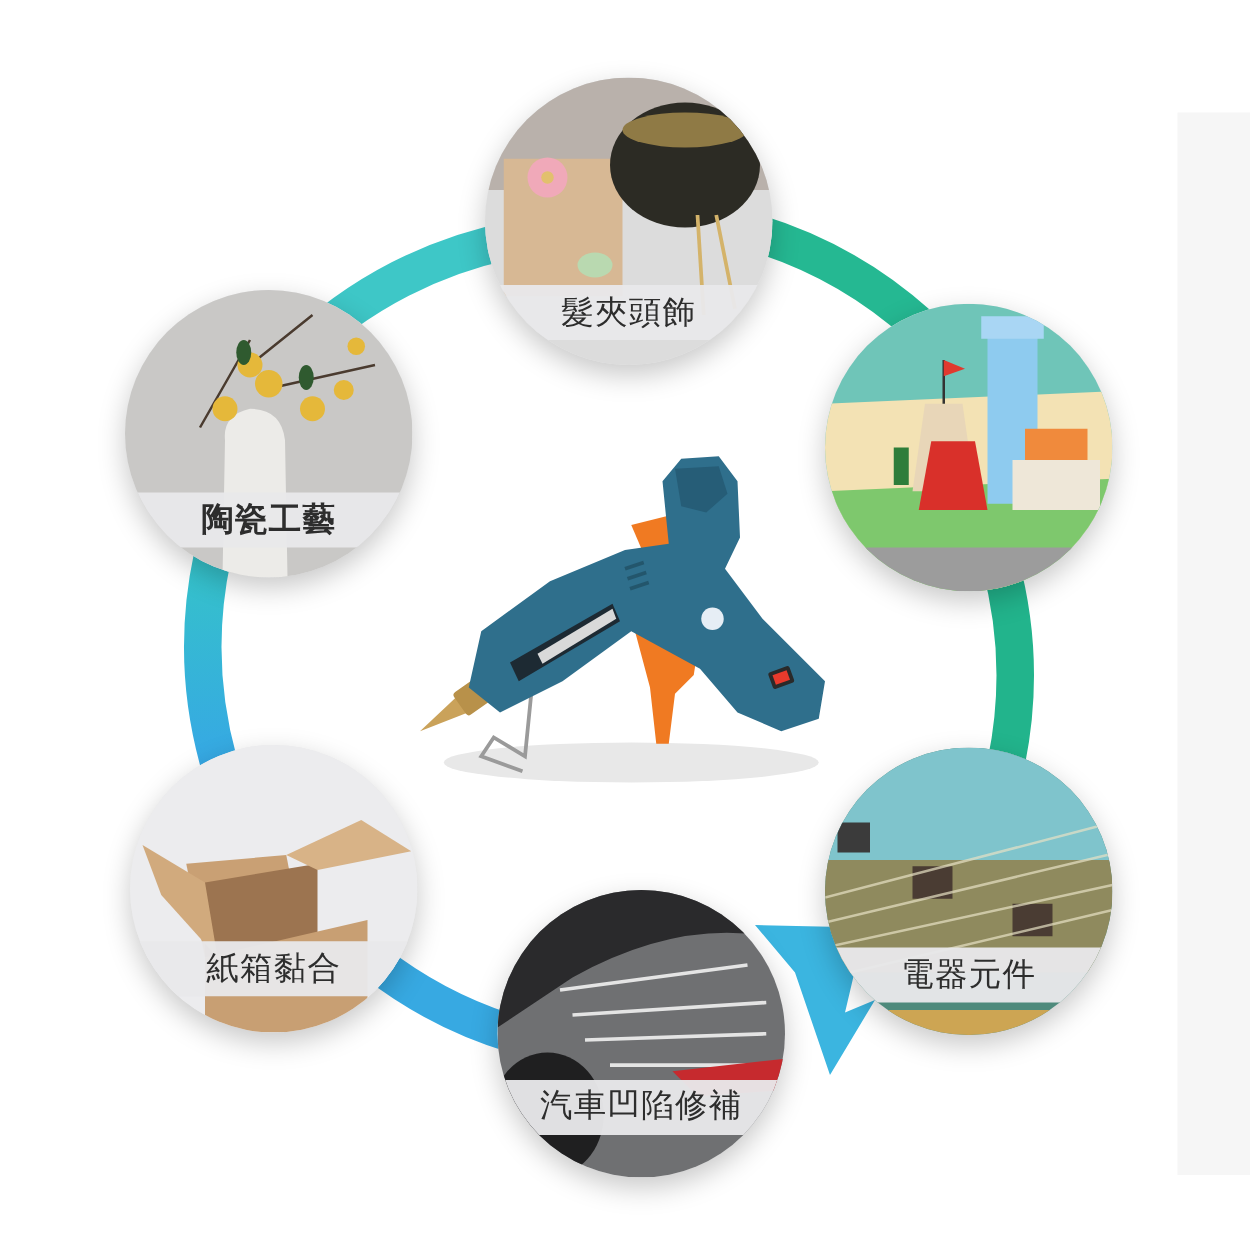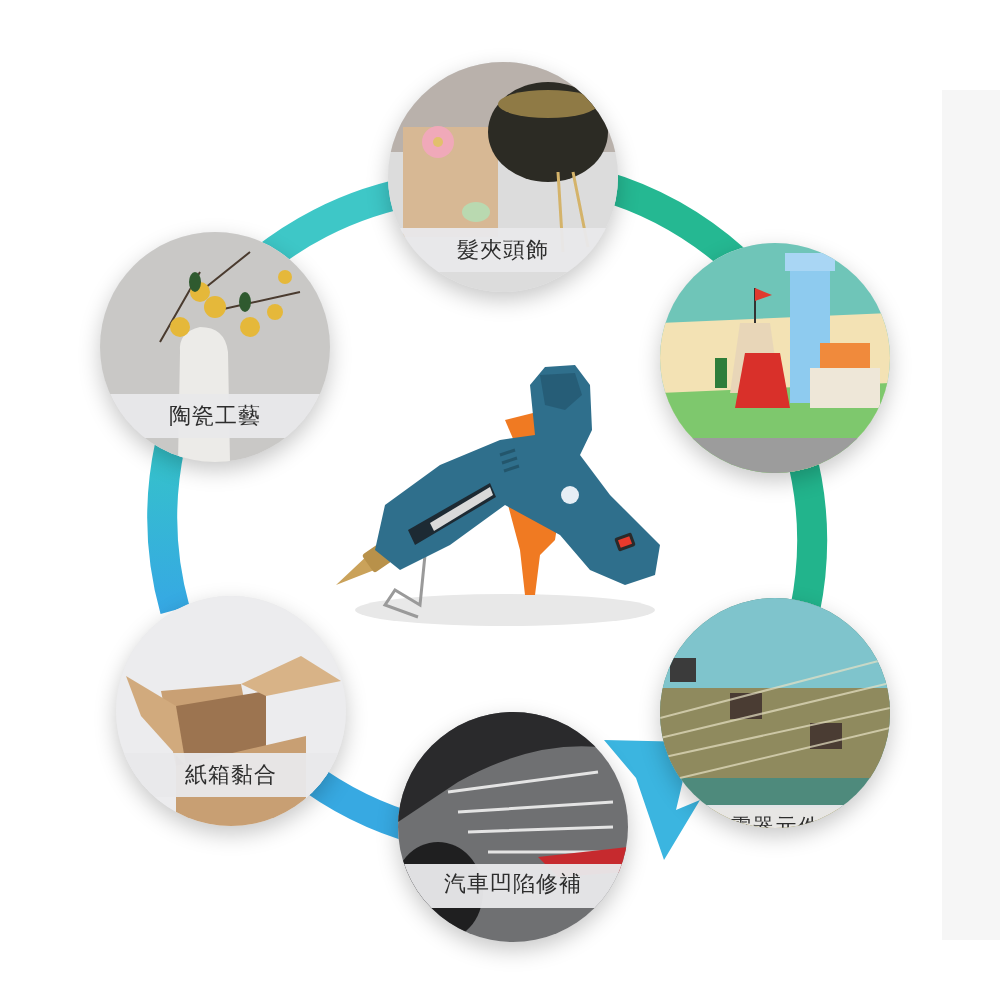--- a/index.html
+++ b/index.html
@@ -7,21 +7,21 @@
   .ring { position:absolute; left:0; top:0; width:1000px; height:1000px; }
   .bubble {
     position:absolute; width:230px; height:230px; border-radius:50%;
     overflow:hidden; box-shadow: 0 8px 22px rgba(0,0,0,0.22);
     background:#e9e9ea;
   }
   .bubble .photo { position:absolute; left:0; top:0; width:100%; height:100%; }
   .bubble .label {
     position:absolute; left:0; right:0; height:44px;
     background:rgba(232,232,234,0.96);
-    color:#2d2d2d; font-size:22px; text-align:center; line-height:44px;
+    color:#2d2d2d; font-size:26px; text-align:center; line-height:44px;
     letter-spacing:1px;
   }
   .gun { position:absolute; left:330px; top:355px; width:340px; height:280px; }
   .right-edge { position:absolute; right:0; top:90px; width:58px; height:850px; background:#f6f6f6; }
 </style>
 </head>
 <body>
 
 <div class="right-edge"></div>
 
@@ -100,42 +100,42 @@
     <path d="M 60 110 L 100 40 M 100 60 L 150 20 M 110 80 L 200 60" stroke="#4a3b2f" stroke-width="2"></path>
     <circle cx="100" cy="60" r="10" fill="#e5b83a"></circle>
     <circle cx="115" cy="75" r="11" fill="#e5b83a"></circle>
     <circle cx="80" cy="95" r="10" fill="#e5b83a"></circle>
     <circle cx="150" cy="95" r="10" fill="#e5b83a"></circle>
     <circle cx="175" cy="80" r="8" fill="#e5b83a"></circle>
     <circle cx="185" cy="45" r="7" fill="#e5b83a"></circle>
     <ellipse cx="95" cy="50" rx="6" ry="10" fill="#2f5a2f"></ellipse>
     <ellipse cx="145" cy="70" rx="6" ry="10" fill="#2f5a2f"></ellipse>
   </svg>
-  <div class="label" style="top:162px;">陶瓷工藝</div>
+  <div class="label" style="top:162px;font-weight:bold;">陶瓷工藝</div>
 </div>
 
 <div class="bubble" style="left:660px; top:243px;">
   <svg class="photo" viewBox="0 0 230 230">
     <rect width="230" height="230" fill="#6fc5b8"></rect>
     <polygon points="0,80 230,70 230,230 0,230" fill="#f3e2b4"></polygon>
     <polygon points="0,150 230,140 230,230 0,230" fill="#7ec86d"></polygon>
     <rect x="130" y="20" width="40" height="140" fill="#8ecbef"></rect>
     <rect x="125" y="10" width="50" height="18" fill="#a9d6f4"></rect>
     <polygon points="80,80 110,80 120,150 70,150" fill="#e8d6b8"></polygon>
     <polygon points="85,110 120,110 130,165 75,165" fill="#d9302a"></polygon>
     <line x1="95" y1="80" x2="95" y2="45" stroke="#333" stroke-width="2"></line>
     <polygon points="95,45 112,52 95,58" fill="#e03a2f"></polygon>
     <rect x="160" y="100" width="50" height="25" fill="#f08a3c"></rect>
     <rect x="150" y="125" width="70" height="40" fill="#eee7d8"></rect>
     <rect x="55" y="115" width="12" height="30" fill="#2e7d3a"></rect>
     <rect x="0" y="195" width="230" height="40" fill="#9c9c9c"></rect>
   </svg>
 </div>
 
-<div class="bubble" style="left:116px; top:596px;text-decoration:underline;">
+<div class="bubble" style="left:104px; top:596px;text-decoration:underline;">
   <svg class="photo" viewBox="0 0 230 230">
     <rect width="230" height="230" fill="#ececee"></rect>
     <polygon points="45,95 125,88 140,165 60,170" fill="#c9a074"></polygon>
     <polygon points="60,110 150,95 150,160 60,170" fill="#9c7450"></polygon>
     <polygon points="10,80 60,110 70,170 25,120" fill="#d1aa7d"></polygon>
     <polygon points="125,88 185,60 225,85 150,100" fill="#d8b387"></polygon>
     <polygon points="60,170 150,160 190,140 115,175" fill="#c59a6d"></polygon>
     <polygon points="60,170 190,140 190,230 60,230" fill="#c89f73"></polygon>
   </svg>
   <div class="label" style="top:157px;">紙箱黏合</div>
@@ -145,21 +145,21 @@
   <svg class="photo" viewBox="0 0 230 230">
     <rect width="230" height="230" fill="#4e8a7c"></rect>
     <rect x="0" y="0" width="230" height="90" fill="#7fc4cc"></rect>
     <rect x="0" y="90" width="230" height="90" fill="#8f8a5e"></rect>
     <rect x="70" y="95" width="32" height="26" fill="#4a3c33"></rect>
     <rect x="150" y="125" width="32" height="26" fill="#4a3c33"></rect>
     <rect x="10" y="60" width="26" height="24" fill="#3b3b3b"></rect>
     <path d="M 0 120 L 230 60 M 0 140 L 230 85 M 0 160 L 230 110 M 20 180 L 230 130" stroke="#e7e2c5" stroke-width="2" opacity="0.7"></path>
     <rect x="0" y="210" width="230" height="20" fill="#cda553"></rect>
   </svg>
-  <div class="label" style="top:160px;margin-top:47px;">電器元件</div>
+  <div class="label" style="top:160px;">電器元件</div>
 </div>
 
 <div class="bubble" style="left:398px; top:712px;font-family:Liberation Mono, monospace;">
   <svg class="photo" viewBox="0 0 230 230">
     <rect width="230" height="230" fill="#6f7072"></rect>
     <path d="M 0 0 L 230 0 L 230 40 Q 150 20 60 70 L 0 110 Z" fill="#2a2a2c"></path>
     <ellipse cx="40" cy="180" rx="45" ry="50" fill="#1f1f20"></ellipse>
     <path d="M 50 80 L 200 60 M 60 100 L 215 90 M 70 120 L 215 115 M 90 140 L 210 140" stroke="#f1f1f1" stroke-width="3" opacity="0.9"></path>
     <path d="M 140 145 L 230 135 L 230 160 L 160 165 Z" fill="#c62a2e"></path>
   </svg>

